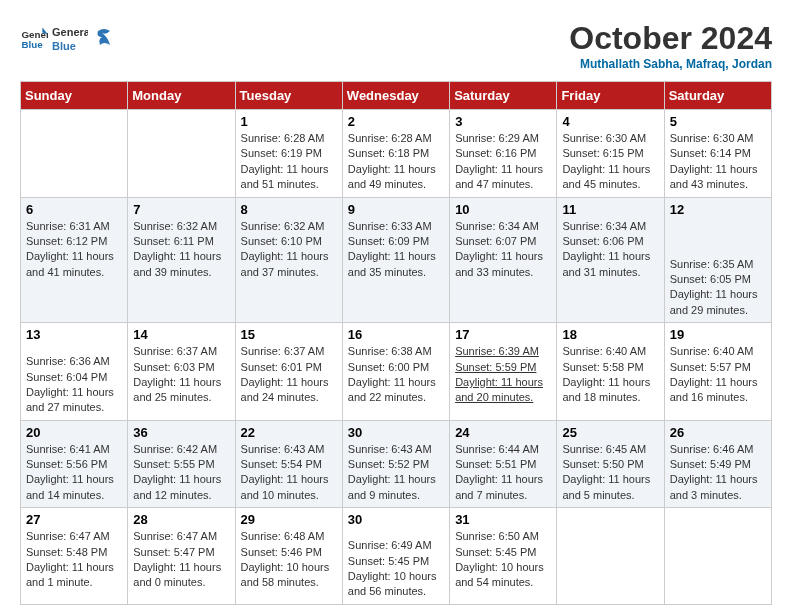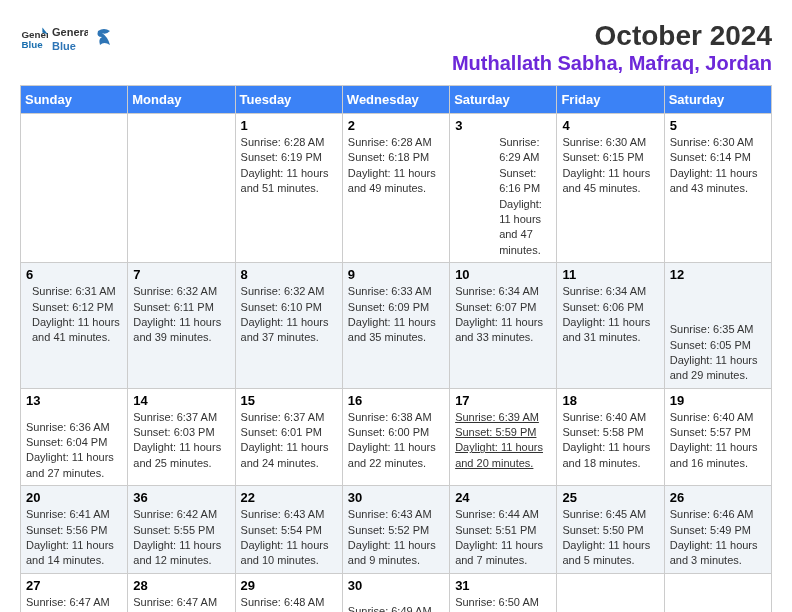--- a/index.html
+++ b/index.html
@@ -22,36 +22,36 @@
       gap: 4px;
     }
     .logo-icon {
       width: 28px;
       height: 28px;
     }
     .title-block {
       text-align: right;
     }
     .month-title {
-      font-size: 28px;
+      font-size: 32px;
       font-weight: bold;
       color: #333;
     }
     .location-title {
-      font-size: 20px;
+      font-size: 12px;
       font-weight: bold;
-      color: #6d28d9;
+      color: #0369a1;
     }
     table {
       width: 100%;
       border-collapse: collapse;
       font-size: 11px;
     }
     thead tr th {
-      background-color: #3b82f6;
+      background-color: #b91c1c;
       color: #fff;
       padding: 6px 4px;
       text-align: left;
       font-size: 13px;
       border: 1px solid #ccc;
     }
     tbody tr td {
       border: 1px solid #ccc;
       vertical-align: top;
       padding: 4px 5px;
@@ -128,41 +128,41 @@
 Daylight: 11 hours and 51 minutes.</div>
         </td>
         <td>
           <div class="day-number">2</div>
           <div class="day-info" style="white-space: pre-line;">Sunrise: 6:28 AM
 Sunset: 6:18 PM
 Daylight: 11 hours and 49 minutes.</div>
         </td>
         <td>
           <div class="day-number">3</div>
-          <div class="day-info" style="white-space: pre-line; margin-left: 44px;">Sunrise: 6:29 AM
+          <div class="day-info" style="white-space: pre-line;">Sunrise: 6:29 AM
 Sunset: 6:16 PM
 Daylight: 11 hours and 47 minutes.</div>
         </td>
         <td>
           <div class="day-number">4</div>
           <div class="day-info" style="white-space: pre-line;">Sunrise: 6:30 AM
 Sunset: 6:15 PM
 Daylight: 11 hours and 45 minutes.</div>
         </td>
         <td>
           <div class="day-number">5</div>
           <div class="day-info" style="white-space: pre-line;">Sunrise: 6:30 AM
 Sunset: 6:14 PM
 Daylight: 11 hours and 43 minutes.</div>
         </td>
       </tr>
       <tr>
         <td>
           <div class="day-number">6</div>
-          <div class="day-info" style="white-space: pre-line; margin-left: 6px;">Sunrise: 6:31 AM
+          <div class="day-info" style="white-space: pre-line;">Sunrise: 6:31 AM
 Sunset: 6:12 PM
 Daylight: 11 hours and 41 minutes.</div>
         </td>
         <td>
           <div class="day-number">7</div>
           <div class="day-info" style="white-space: pre-line;">Sunrise: 6:32 AM
 Sunset: 6:11 PM
 Daylight: 11 hours and 39 minutes.</div>
         </td>
         <td>

